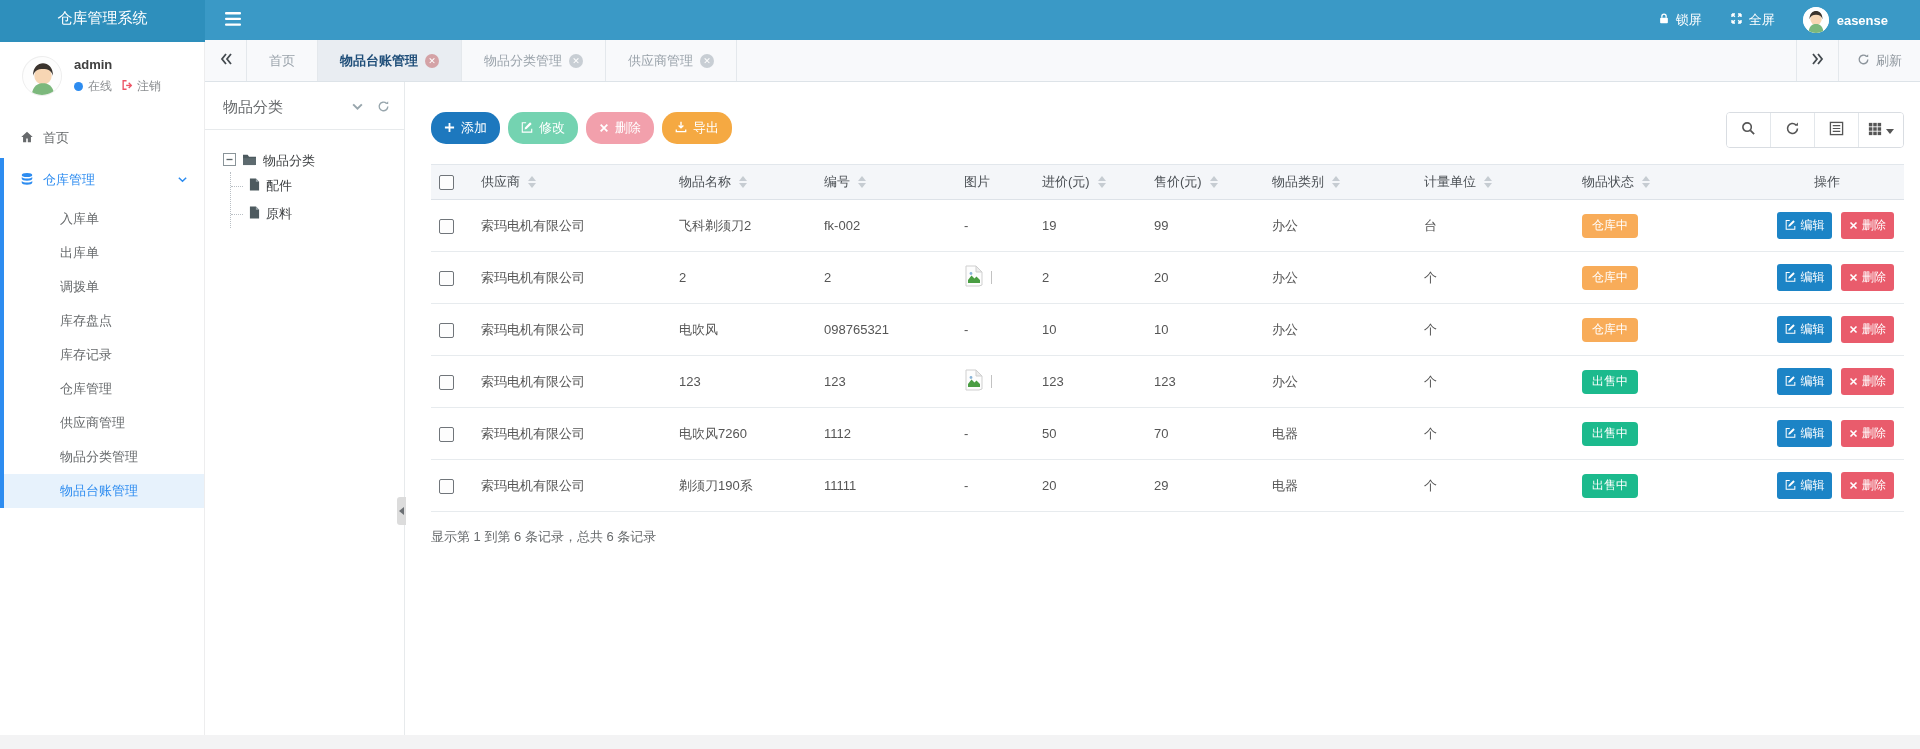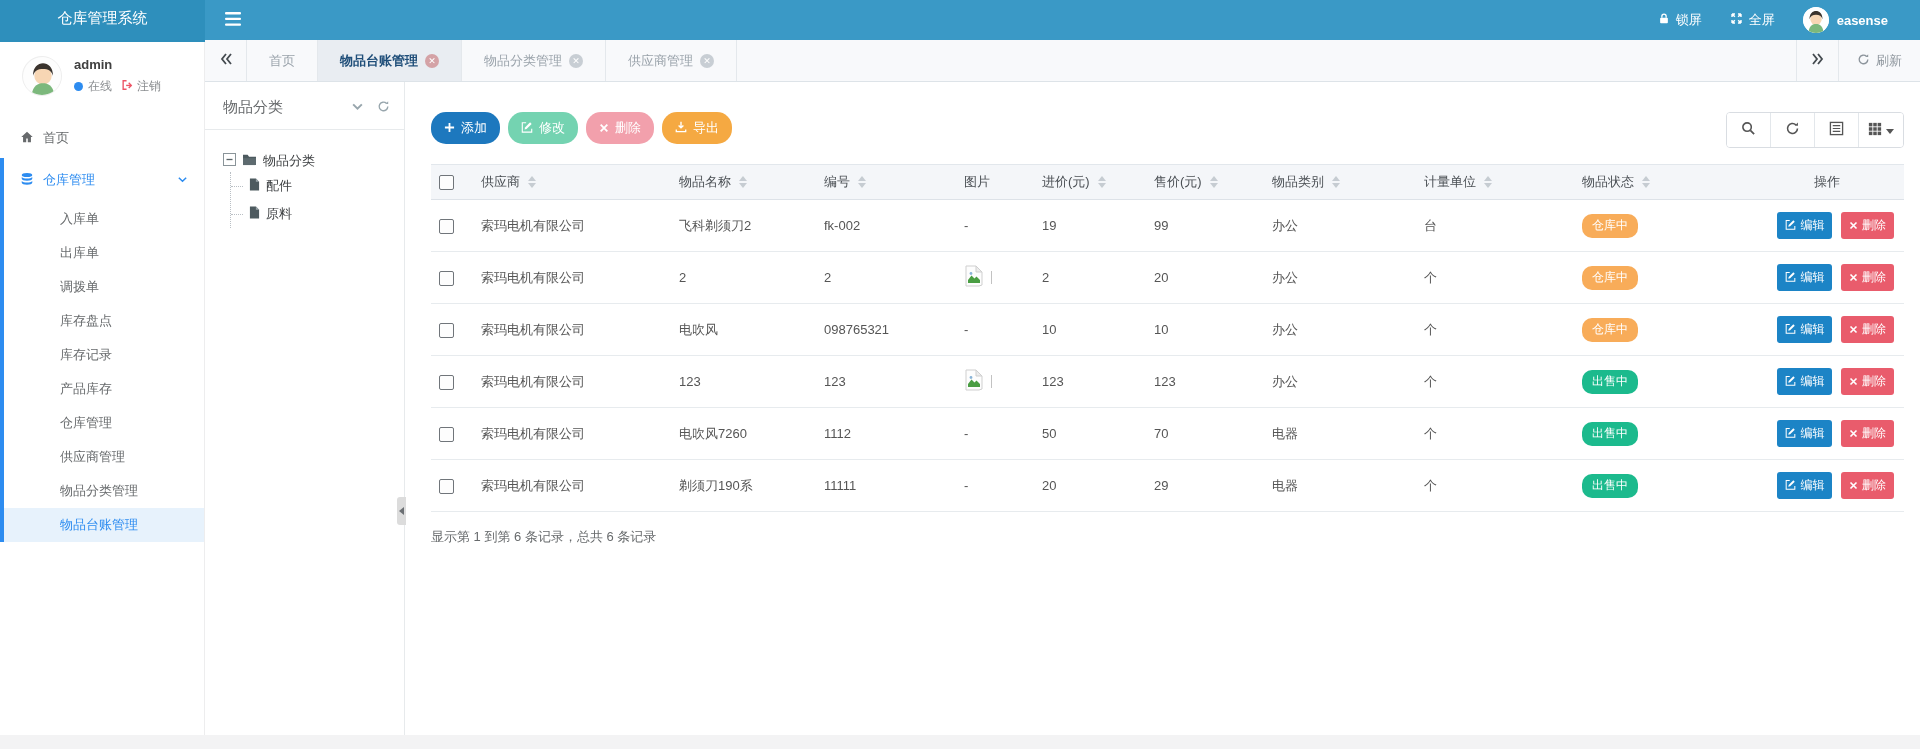--- a/index.html
+++ b/index.html
@@ -81,21 +81,21 @@
   thead th { background:#f4f6f9; border-top:1px solid #e2e7ec; border-bottom:1px solid #dde2e8; font-weight:normal; color:#4a4f54; text-align:left; padding:8px 8px; font-size:13px; }
   th .th-inner { display:inline-flex; align-items:center; gap:8px; }
   .sort { display:inline-flex; flex-direction:column; gap:2px; }
   .sort i { width:0; height:0; border-left:4px solid transparent; border-right:4px solid transparent; display:block; }
   .sort .up { border-bottom:5px solid #c6ccd2; }
   .sort .dn { border-top:5px solid #c6ccd2; }
   tbody td { border-bottom:1px solid #e7ebee; padding:12px 8px; color:#555; font-size:13px; vertical-align:middle; }
   .cb { width:15px; height:15px; border:1px solid #70757a; border-radius:2px; background:#fdfdfd; display:inline-block; cursor:pointer; vertical-align:middle; }
   .col-op { text-align:center; }
   .cell-op { text-align:right; padding-right:10px !important; white-space:nowrap; }
-  .badge { display:inline-block; padding:3px 10px 4px; border-radius:10px; color:#fff; font-size:12px; }
+  .badge { display:inline-block; padding:3px 10px 4px; border-radius:4px; color:#fff; font-size:12px; }
   .badge-warning { background:#f8ac59; }
   .badge-success { background:#1cba8d; }
   .rbtn { display:inline-flex; align-items:center; gap:4px; border:none; color:#fff; font-size:12px; padding:5px 8px; border-radius:3px; cursor:pointer; font-family:inherit; }
   .rbtn-edit { background:#1c84c6; }
   .rbtn-delete { background:#e95c6c; margin-left:5px; }
   .img-dash { color:#555; }
   .img-wrap { display:inline-flex; align-items:center; }
   .img-artifact { width:1px; height:13px; background:#c2c2c2; margin-left:7px; }
   .summary { margin-top:16px; color:#676a6c; font-size:13px; }
 </style>
@@ -201,21 +201,20 @@
               <path d="M2 4l4 4 4-4" stroke="currentColor" stroke-width="1.6" fill="none"></path>
             </svg>
         </span>
       </div>
       <div class="submenu">
         <div class="sub-item">入库单</div>
         <div class="sub-item">出库单</div>
         <div class="sub-item">调拨单</div>
         <div class="sub-item">库存盘点</div>
         <div class="sub-item">库存记录</div>
-        <div class="sub-item">产品库存</div>
         <div class="sub-item">仓库管理</div>
         <div class="sub-item">供应商管理</div>
         <div class="sub-item">物品分类管理</div>
         <div class="sub-item active">物品台账管理</div>
       </div>
     </div>
 
   </div>
 </div>
 

